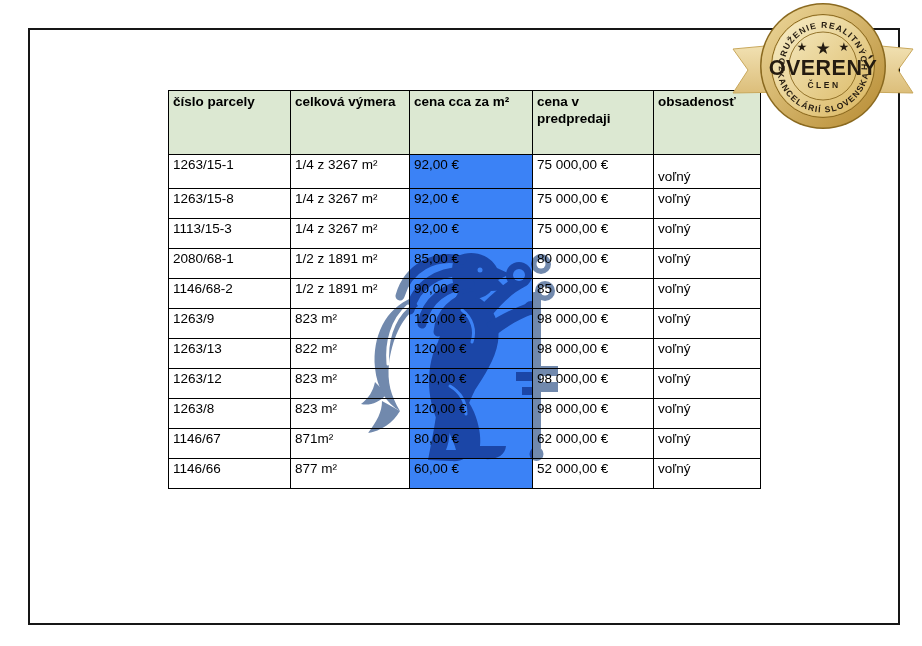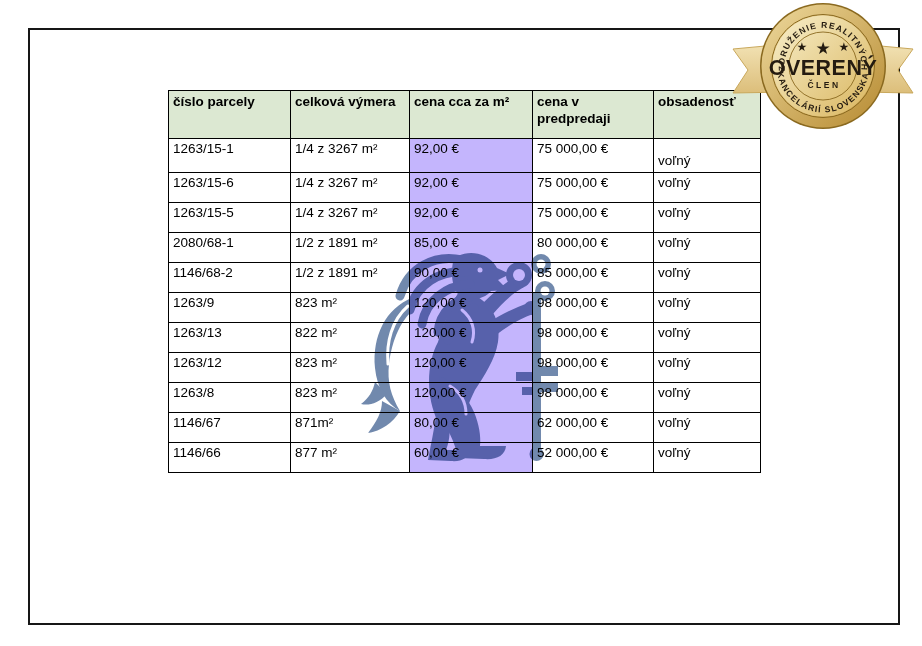--- a/index.html
+++ b/index.html
@@ -11,30 +11,30 @@
     position:absolute;left:28px;top:28px;width:868px;height:593px;
     border:2px solid #161616;z-index:1;background:transparent;
   }
   table.parcels{
     position:absolute;left:168px;top:90px;width:592px;z-index:2;
     border-collapse:collapse;table-layout:fixed;
   }
   table.parcels th,table.parcels td{
     border:1.5px solid #000;overflow:hidden;
   }
-  table.parcels thead tr{height:48px;}
+  table.parcels thead tr{height:64px;}
   table.parcels tbody tr{height:30px;padding-left:25px;}
   table.parcels th{
     background:#dce8d2;font-size:13.5px;font-weight:bold;text-align:left;
     vertical-align:top;padding:3px 4px;line-height:1.25;
   }
   table.parcels td{
     font-size:13.5px;vertical-align:top;padding:2px 4px;line-height:1.25;background:#fff;
   }
-  table.parcels td:nth-child(3){background:#c4b5fd;}
+  table.parcels td:nth-child(3){background:#3b82f6;}
   table.parcels tbody tr:first-child td:nth-child(5){padding-top:14px;}
   .watermark{
     position:absolute;left:356px;top:246px;width:208px;height:222px;z-index:3;
     mix-blend-mode:multiply;pointer-events:none;
   }
   .watermark .ink{fill:#7189ad;}
   .watermark .mane{stroke:#7189ad;}
   .badge{position:absolute;left:723px;top:-1px;width:200px;height:141px;z-index:4;}
   .badge text{font-family:"Liberation Sans",sans-serif;fill:#241b10;}
 </style>
@@ -62,28 +62,28 @@
   </thead>
   <tbody>
       <tr>
         <td>1263/15-1</td>
         <td>1/4 z 3267 m²</td>
         <td>92,00 €</td>
         <td>75 000,00 €</td>
         <td>voľný</td>
       </tr>
       <tr>
-        <td>1263/15-6</td>
+        <td>1263/15-8</td>
         <td>1/4 z 3267 m²</td>
         <td>92,00 €</td>
         <td>75 000,00 €</td>
         <td>voľný</td>
       </tr>
       <tr>
-        <td>1263/15-5</td>
+        <td>1113/15-3</td>
         <td>1/4 z 3267 m²</td>
         <td>92,00 €</td>
         <td>75 000,00 €</td>
         <td>voľný</td>
       </tr>
       <tr>
         <td>2080/68-1</td>
         <td>1/2 z 1891 m²</td>
         <td>85,00 €</td>
         <td>80 000,00 €</td>

